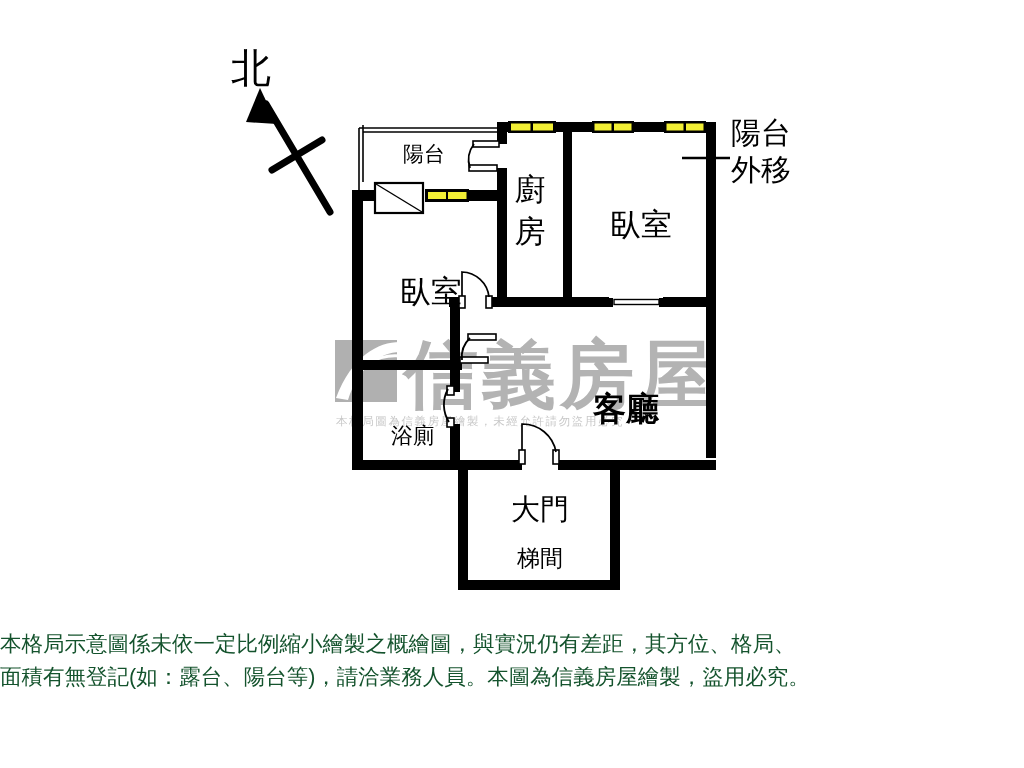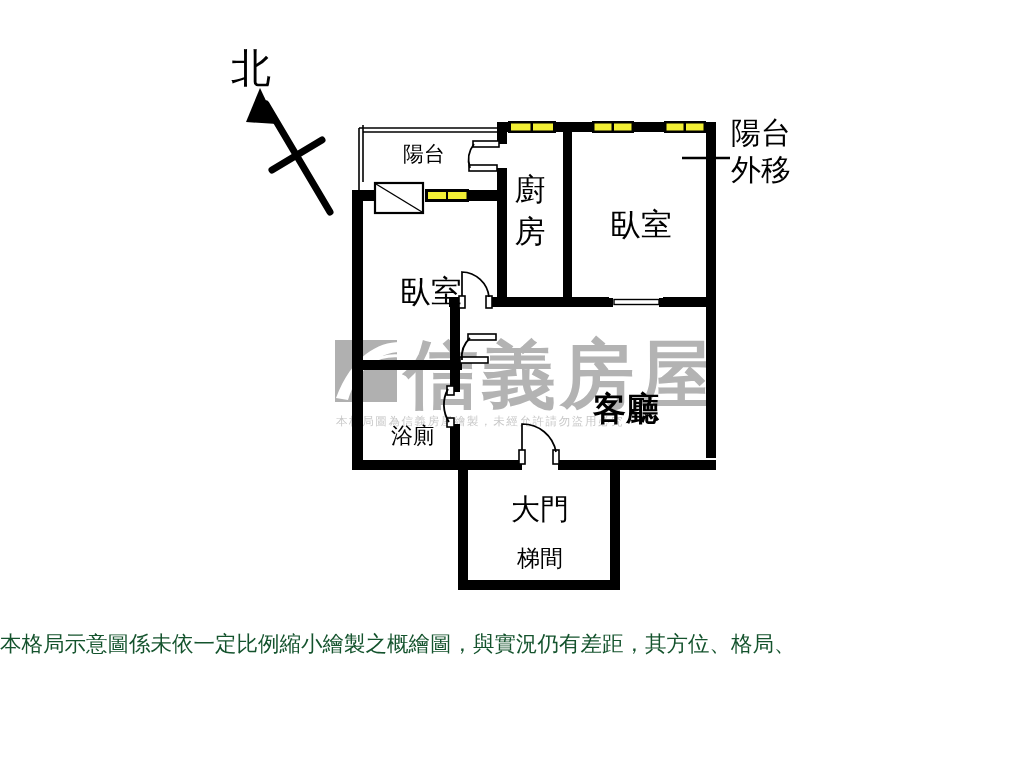--- a/index.html
+++ b/index.html
@@ -222,15 +222,16 @@
 
     <g font-family="'DejaVu Serif','Liberation Serif',serif" fill="#000000" font-size="30">
       <text x="731" y="143">陽台</text>
       <text x="731" y="180">外移</text>
     </g>
 
   </svg>
 
   <div class="disclaimer">
     <div>本格局示意圖係未依一定比例縮小繪製之概繪圖，與實況仍有差距，其方位、格局、</div>
+    <div>面積有無登記(如：露台、陽台等)，請洽業務人員。本圖為信義房屋繪製，盜用必究。</div>
   </div>
 
 </div>
 
 </body></html>

